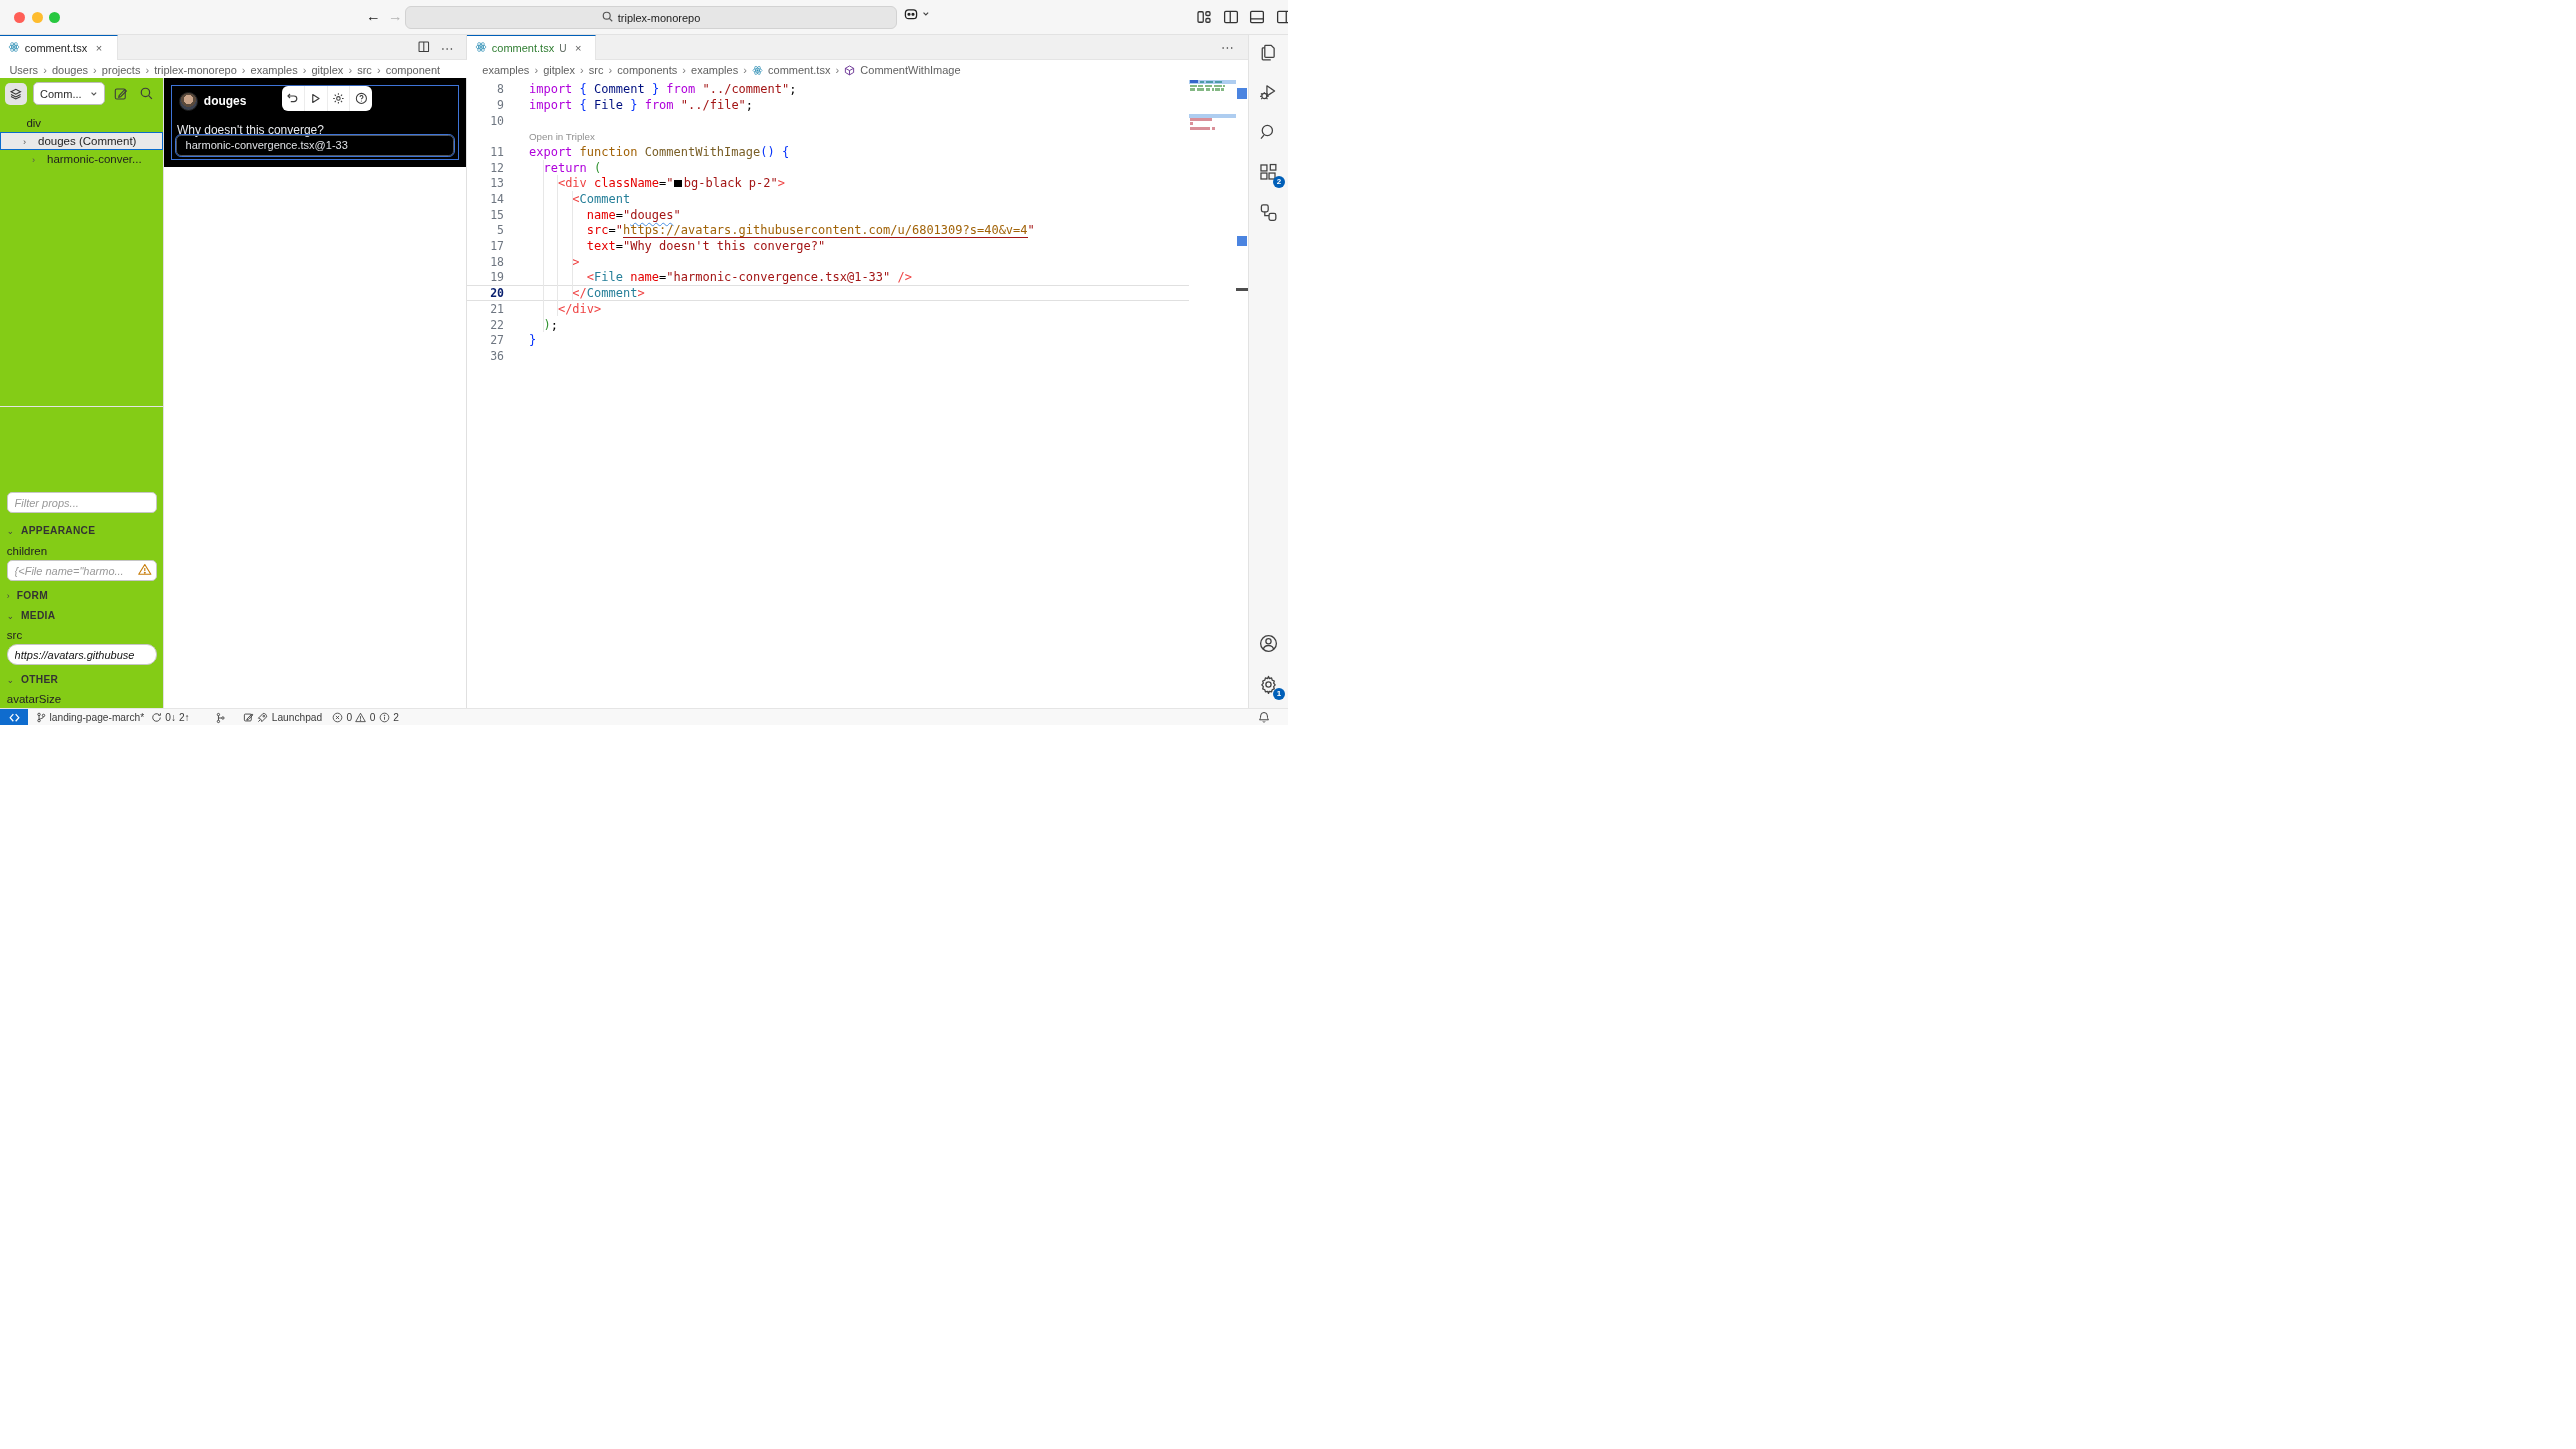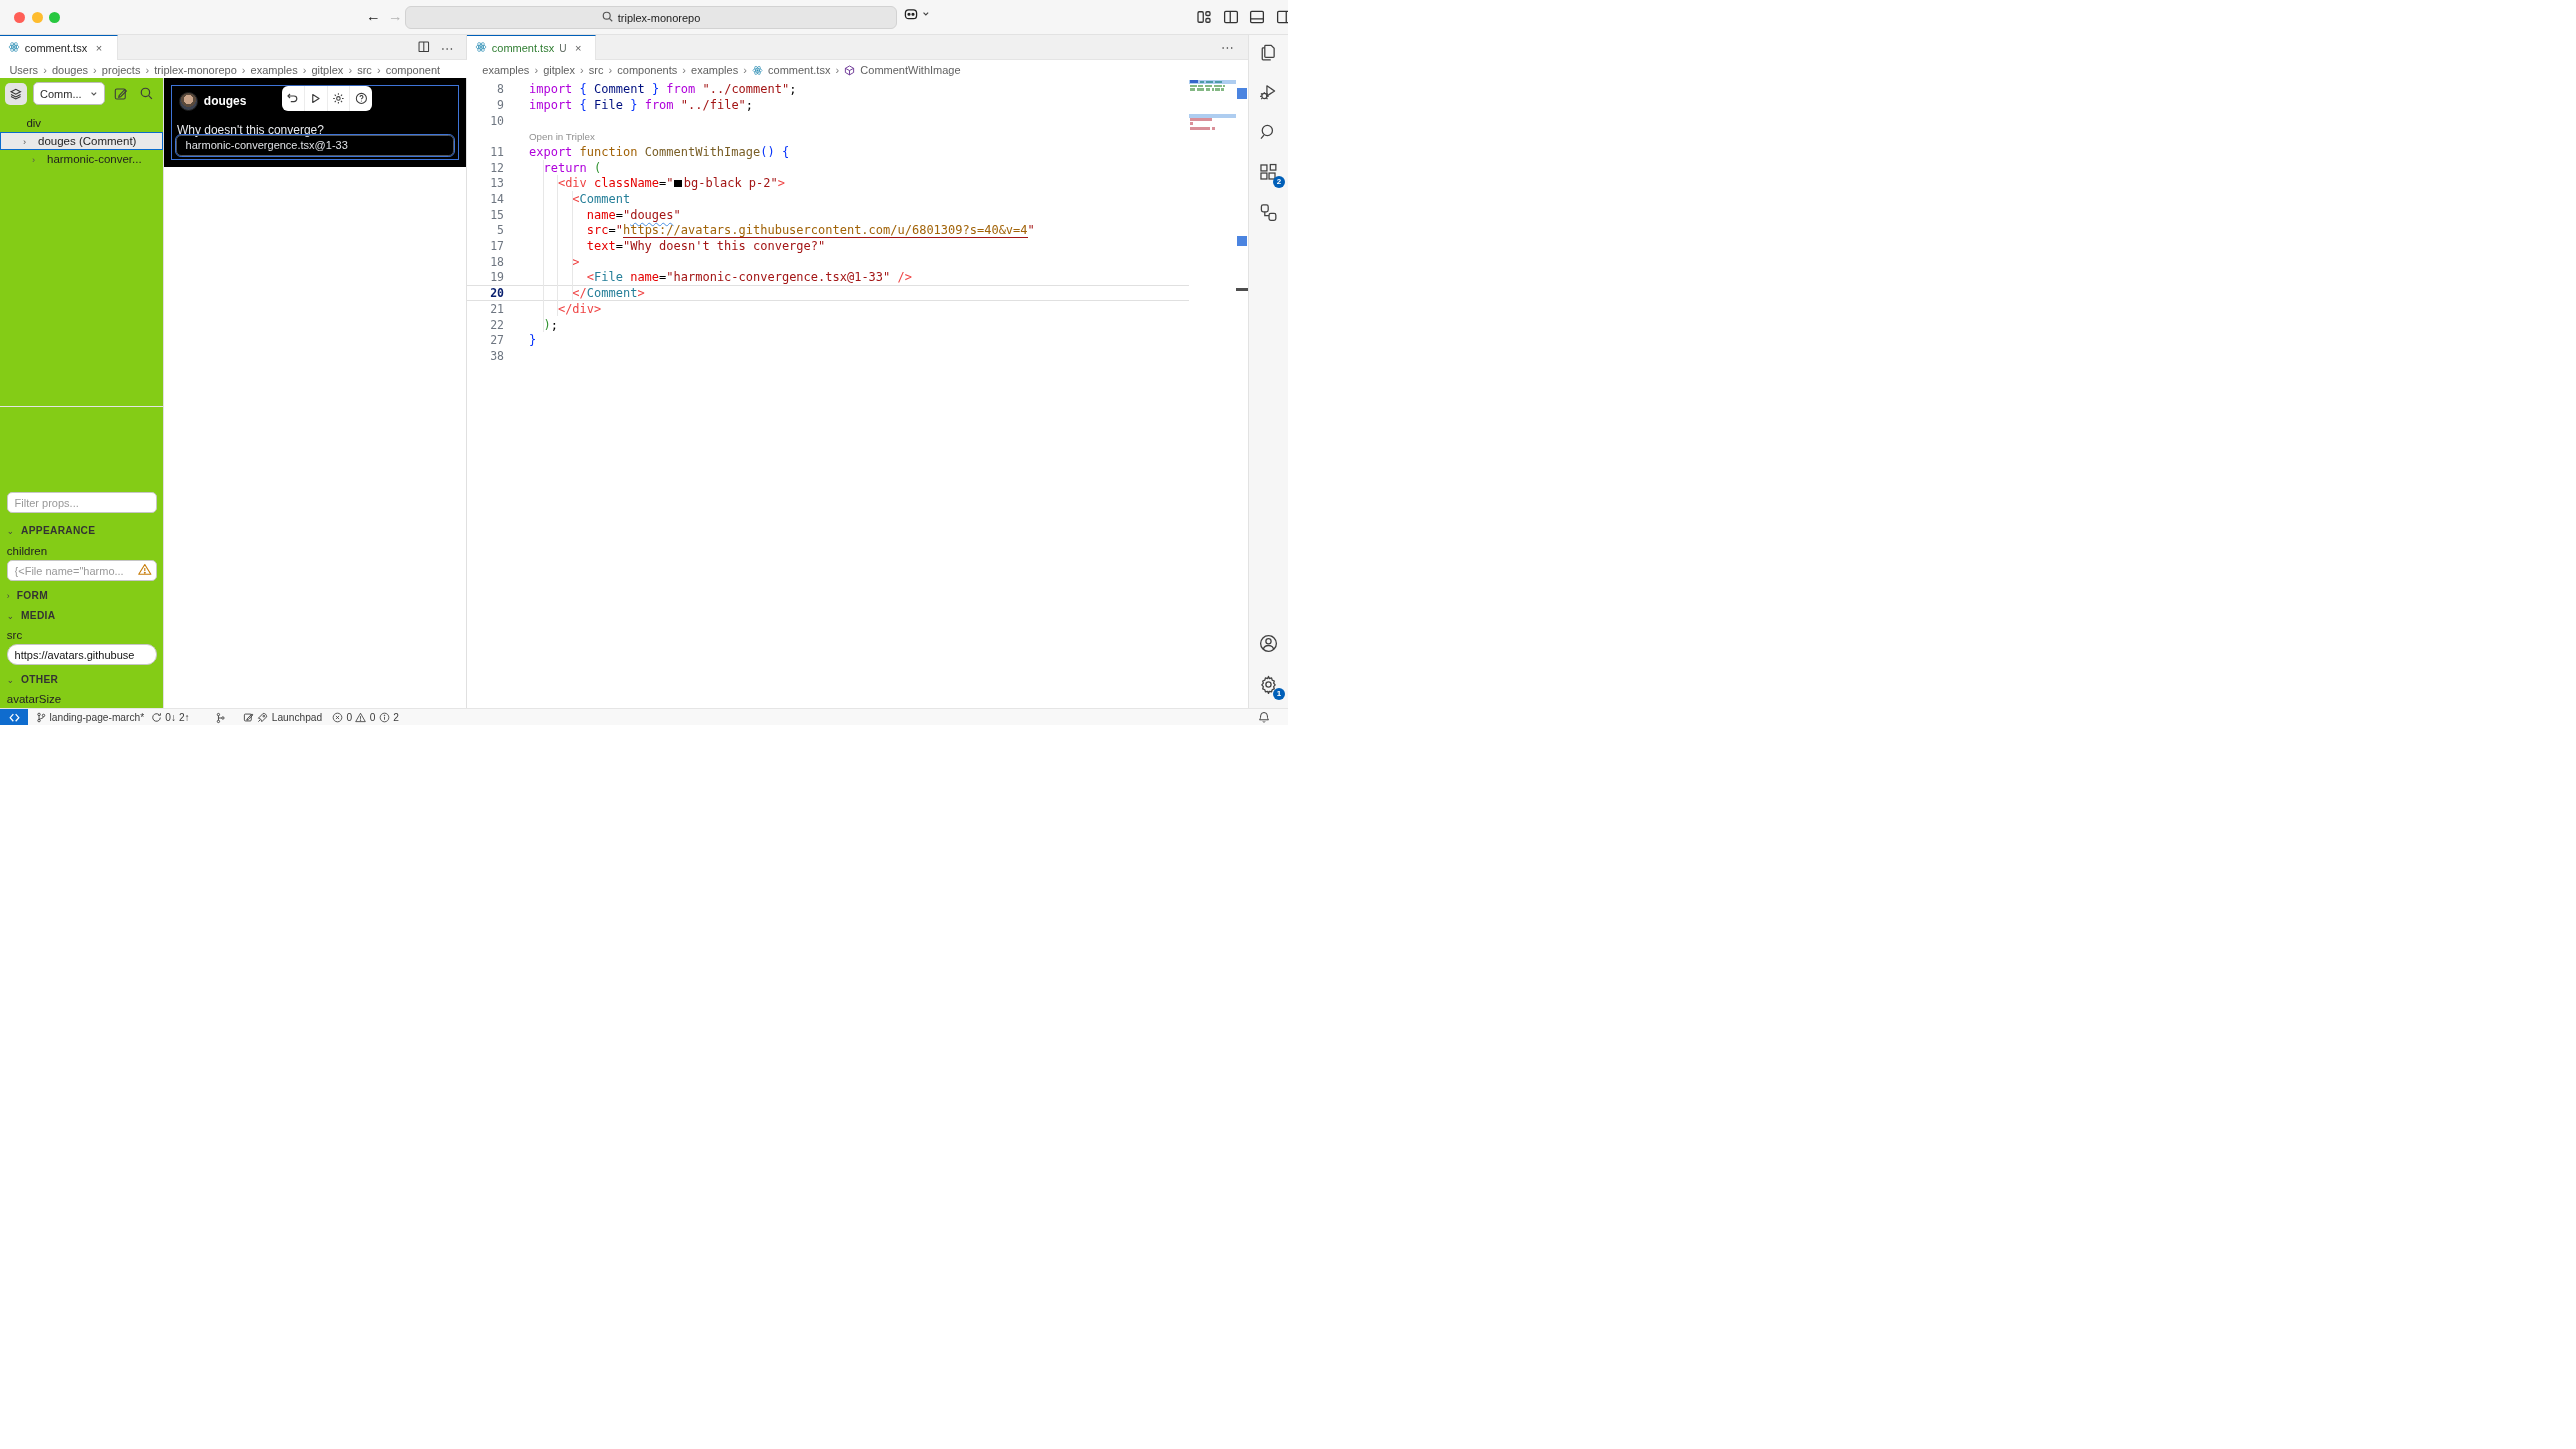--- a/index.html
+++ b/index.html
@@ -43,21 +43,21 @@
   .layersbtn { position:absolute; left:5.1px; top:0.9px; width:22px; height:22px; background:#e4e4e4; border-radius:5.1px; display:flex; align-items:center; justify-content:center; }
   .tselect { position:absolute; left:33px; top:0; width:72px; height:23px; border:0.9px solid #bdbdbd; border-radius:5.1px; background:#fff; display:flex; align-items:center; justify-content:space-between; padding:0 6px; font-size:11px; color:#2a2a2a; }
   .ticonbtn { position:absolute; top:3.4px; color:#3c3c3c; }
   .tree { position:absolute; left:0; top:36px; width:100%; }
   .trow { position:relative; height:18px; display:flex; align-items:center; font-size:11.5px; color:#1f1f1f; }
   .trow .chev { position:absolute; font-size:9.4px; color:#555; }
   .trow.sel { background:#e9e9e9; border:0.9px solid #0b6bcb; }
   .pdivider { position:absolute; left:0; top:328px; width:164px; height:0.9px; background:#e4e4e4; }
 
   .props { position:absolute; left:0; top:329px; width:164px; }
-  .pinput { position:absolute; left:6.8px; width:150px; height:21px; border:0.9px solid #c6c6c6; border-radius:5.1px; font-size:11px; padding:0 6.8px; color:#111; font-family:"Liberation Sans",sans-serif; background:#fff; }
+  .pinput { position:absolute; left:6.8px; width:150px; height:21px; border:0.9px solid #c6c6c6; border-radius:5.1px; font-size:11px; padding:0 6.8px; color:#111; font-family:"Liberation Sans",sans-serif; background:#fff;font-style:italic; }
   .pinput::placeholder { color:#999; }
   .psec { position:absolute; left:6.8px; display:flex; align-items:center; gap:6.8px; font-size:10.2px; font-weight:bold; color:#333; letter-spacing:0.3px; }
   .psec .chev { font-size:8.5px; color:#444; font-weight:normal; }
   .plabel { position:absolute; left:6.8px; font-size:11.5px; color:#222; }
   .pselect { position:absolute; left:6.8px; width:150px; height:21px; border:0.9px solid #c6c6c6; border-radius:5.1px; background:#fff; display:flex; align-items:center; justify-content:space-between; padding:0 7.7px; font-size:11px; color:#111; }
   .warn { position:absolute; right:5.1px; top:3.4px; }
 
   
   .canvas { position:absolute; left:164px; top:78px; width:302px; height:630px; background:#fff; }
   .blackbox { position:absolute; left:0; top:0; width:302px; height:89px; background:#000; }
@@ -368,21 +368,21 @@
         <div class="crow"><span class="lnum">14</span><span class="ltxt"><span class="tk-pln">      </span><span class="tk-tag">&lt;</span><span class="tk-typ">Comment</span></span></div>
         <div class="crow"><span class="lnum">15</span><span class="ltxt"><span class="tk-pln">        </span><span class="tk-attr">name</span><span class="tk-pln">=</span><span class="tk-str">"</span><span class="tk-sqg">douges</span><span class="tk-str">"</span></span></div>
         <div class="crow"><span class="lnum">5</span><span class="ltxt"><span class="tk-pln">        </span><span class="tk-attr">src</span><span class="tk-pln">=</span><span class="tk-str">"</span><span class="tk-lnk">https://avatars.githubusercontent.com/u/6801309?s=40&amp;v=4</span><span class="tk-str">"</span></span></div>
         <div class="crow"><span class="lnum">17</span><span class="ltxt"><span class="tk-pln">        </span><span class="tk-attr">text</span><span class="tk-pln">=</span><span class="tk-str">"Why doesn't this converge?"</span></span></div>
         <div class="crow"><span class="lnum">18</span><span class="ltxt"><span class="tk-pln">      </span><span class="tk-tag">&gt;</span></span></div>
         <div class="crow"><span class="lnum">19</span><span class="ltxt"><span class="tk-pln">        </span><span class="tk-tag">&lt;</span><span class="tk-typ">File</span><span class="tk-pln"> </span><span class="tk-attr">name</span><span class="tk-pln">=</span><span class="tk-str">"harmonic-convergence.tsx@1-33"</span><span class="tk-pln"> </span><span class="tk-tag">/&gt;</span></span></div>
         <div class="crow active"><span class="lnum">20</span><span class="ltxt"><span class="tk-pln">      </span><span class="tk-tag">&lt;/</span><span class="tk-typ">Comment</span><span class="tk-tag">&gt;</span></span></div>
         <div class="crow"><span class="lnum">21</span><span class="ltxt"><span class="tk-pln">    </span><span class="tk-tag">&lt;/div&gt;</span></span></div>
         <div class="crow"><span class="lnum">22</span><span class="ltxt"><span class="tk-pln">  </span><span class="tk-brg">)</span><span class="tk-pln">;</span></span></div>
         <div class="crow"><span class="lnum">27</span><span class="ltxt"><span class="tk-br">}</span></span></div>
-        <div class="crow"><span class="lnum">38</span><span class="ltxt"></span></div>
+        <div class="crow"><span class="lnum">36</span><span class="ltxt"></span></div>
       </div>
     <div class="iguide" style="left:76px; top:82px; height:172px"></div>
     <div class="iguide" style="left:90px; top:97px; height:141px"></div>
     <div class="iguide" style="left:105px; top:113px; height:109px"></div>
     <div class="minimap">
         <div class="mchip" style="left: 0px; top: 1.7px; width: 47px; height: 4.3px; background: rgb(174, 205, 240);"></div>
         <div class="mchip" style="left: 0.9px; top: 1.7px; width: 7.7px; height: 3.4px; background: rgb(53, 102, 201);"></div>
         <div class="mchip" style="left: 11px; top: 2.6px; width: 4.3px; height: 2.6px; background: rgb(78, 155, 166);"></div>
         <div class="mchip" style="left: 17px; top: 2.6px; width: 6.8px; height: 2.6px; background: rgb(78, 155, 166);"></div>
         <div class="mchip" style="left: 25.6px; top: 2.6px; width: 7.7px; height: 2.6px; background: rgb(78, 155, 166);"></div>

